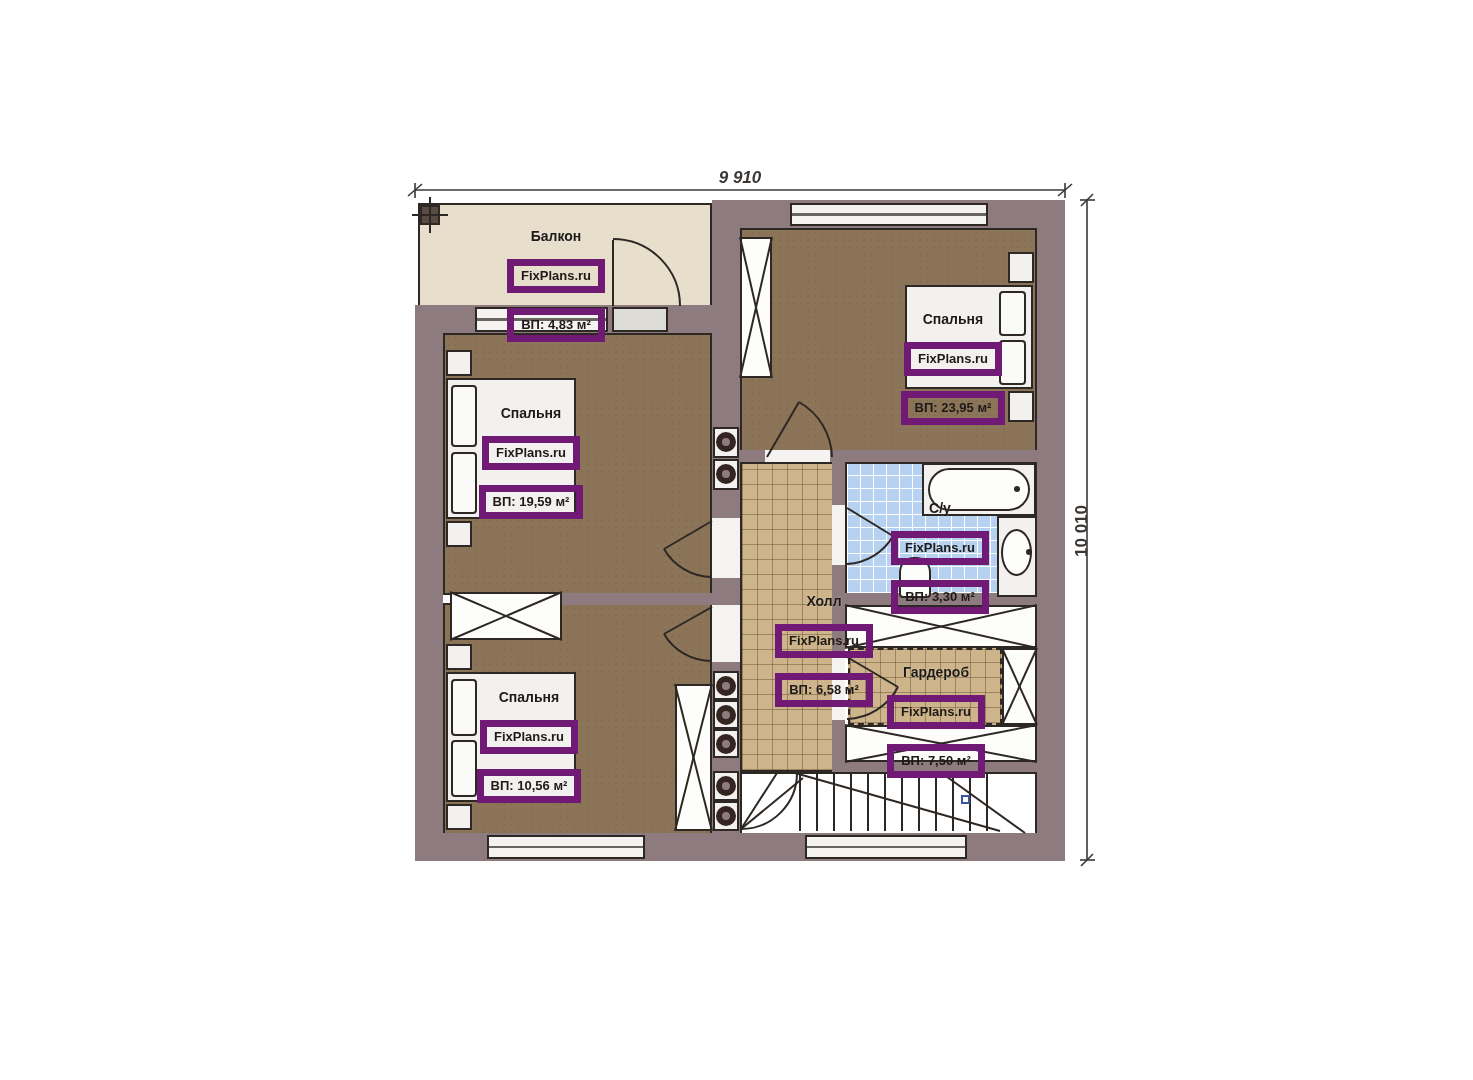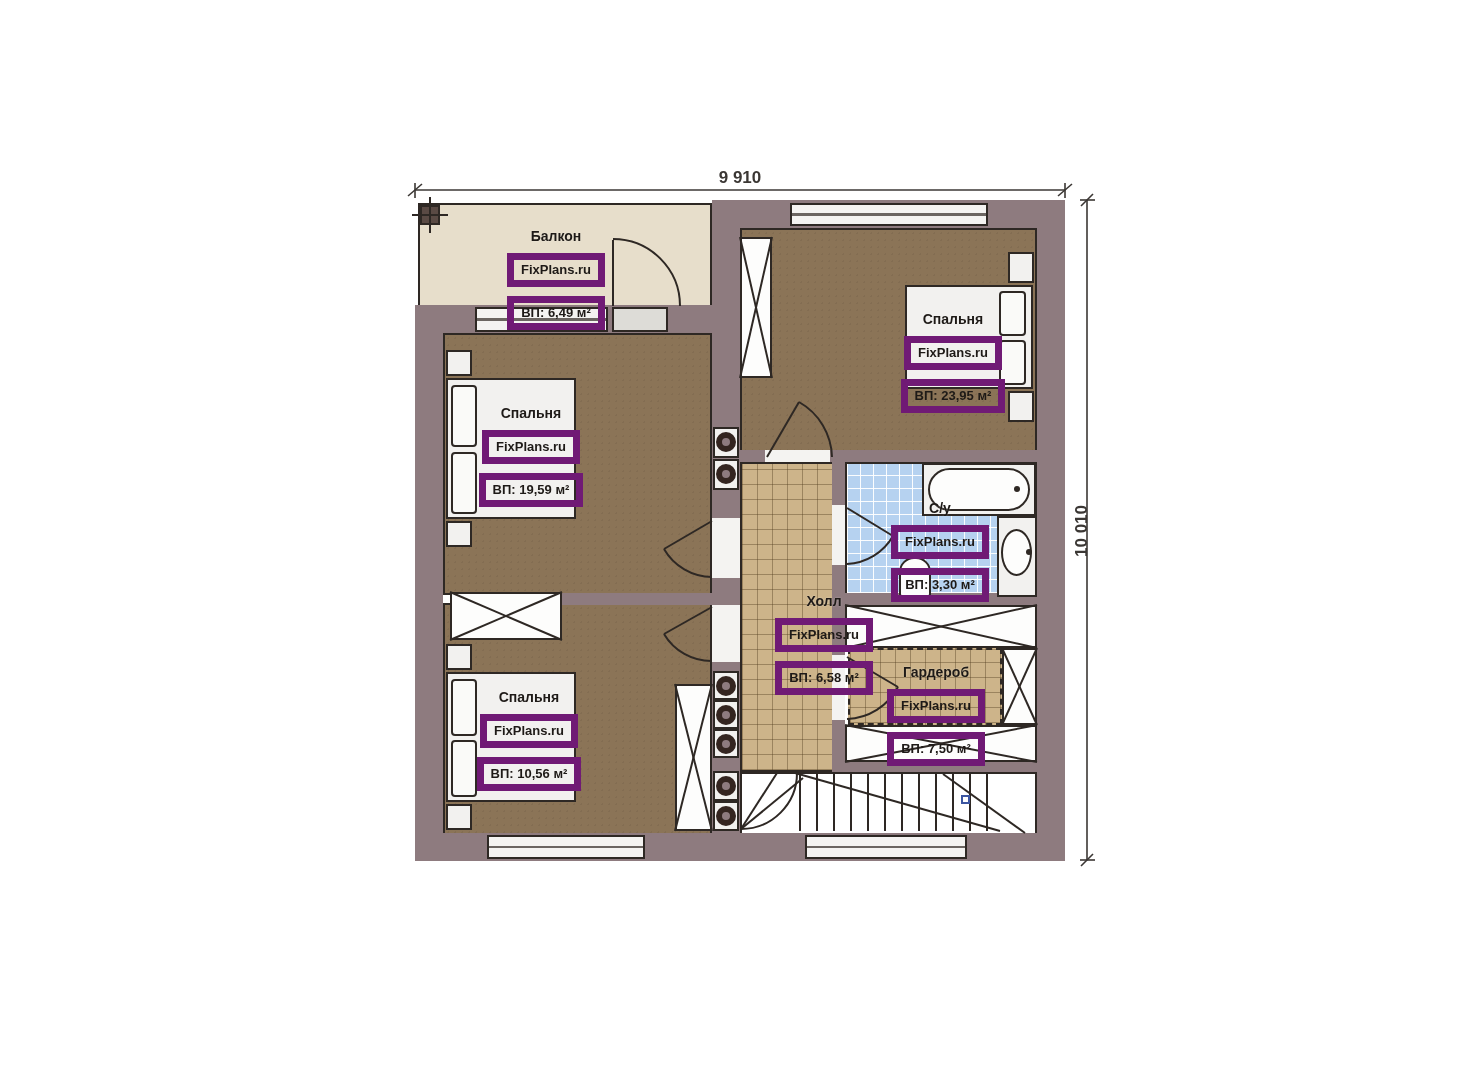--- a/index.html
+++ b/index.html
@@ -29,21 +29,21 @@
   .pillow{position:absolute;background:#fafaf8;border:2px solid #2e2824;border-radius:4px;box-sizing:border-box;z-index:5;}
   .xunit{position:absolute;background:#fdfdfc;border:2px solid #2e2824;box-sizing:border-box;z-index:4;}
   .vent{position:absolute;background:#f2f1ef;border:2px solid #2e2824;box-sizing:border-box;z-index:5;}
   .vent::after{content:"";display:block;width:8px;height:8px;margin:3px auto;border-radius:50%;
                border:6px solid #342520;background:#8e7b7f;}
   .tub-inner{position:absolute;border:2px solid #2e2824;border-radius:22px;background:#fdfdfc;box-sizing:border-box;z-index:5;}
   .dot{position:absolute;width:6px;height:6px;border-radius:50%;background:#2e2824;z-index:6;}
   .sink{position:absolute;border:2px solid #2e2824;border-radius:50%;background:#fdfdfc;box-sizing:border-box;z-index:5;}
   .toilet{position:absolute;background:#fdfdfc;border:2px solid #2e2824;border-radius:15px 15px 4px 4px;box-sizing:border-box;z-index:5;}
   
-  .room-label{position:absolute;display:flex;flex-direction:column;align-items:center;gap:9px;
+  .room-label{position:absolute;display:flex;flex-direction:column;align-items:center;gap:15px;
               color:#1e1a17;z-index:30;width:120px;transform:translateX(-50%);}
   .room-label .name{font-weight:bold;font-size:14px;white-space:nowrap;text-shadow:0 0 2px rgba(255,255,255,.4);}
   .room-label .tag{border:7px solid #701a75;padding:0px 7px;font-size:13px;font-weight:bold;white-space:nowrap;line-height:20px;}
   
   .dim-text{position:absolute;color:#3b3734;font-size:17px;font-weight:bold;z-index:30;text-align:center;}
   svg.overlay{position:absolute;left:0;top:0;z-index:20;pointer-events:none;}
 </style>
 </head>
 <body>
 
@@ -209,27 +209,27 @@
     </g>
     <g stroke="#3b3734" stroke-width="1.6">
       <line x1="1087" y1="200" x2="1087" y2="860"></line>
       <line x1="1080" y1="200" x2="1095" y2="200"></line>
       <line x1="1080" y1="860" x2="1095" y2="860"></line>
       <line x1="1081" y1="206" x2="1093" y2="194"></line>
       <line x1="1081" y1="866" x2="1093" y2="854"></line>
     </g>
   </svg>
 
-  <div class="dim-text" style="left:690px;top:168px;width:100px;">9 910</div>
+  <div class="dim-text" style="left:690px;top:168px;width:100px;font-style:italic;">9 910</div>
   <div class="dim-text" style="left:1030px;top:521px;width:104px;transform:rotate(-90deg);">10 010</div>
 
   <div class="room-label" style="left:556px;top:228px;">
     <div class="name">Балкон</div>
     <div class="tag">FixPlans.ru</div>
-    <div class="tag">ВП: 6,49 м²</div>
+    <div class="tag">ВП: 4,83 м²</div>
   </div>
 
   <div class="room-label" style="left:531px;top:405px;">
     <div class="name">Спальня</div>
     <div class="tag">FixPlans.ru</div>
     <div class="tag">ВП: 19,59 м²</div>
   </div>
 
   <div class="room-label" style="left:953px;top:311px;">
     <div class="name">Спальня</div>

